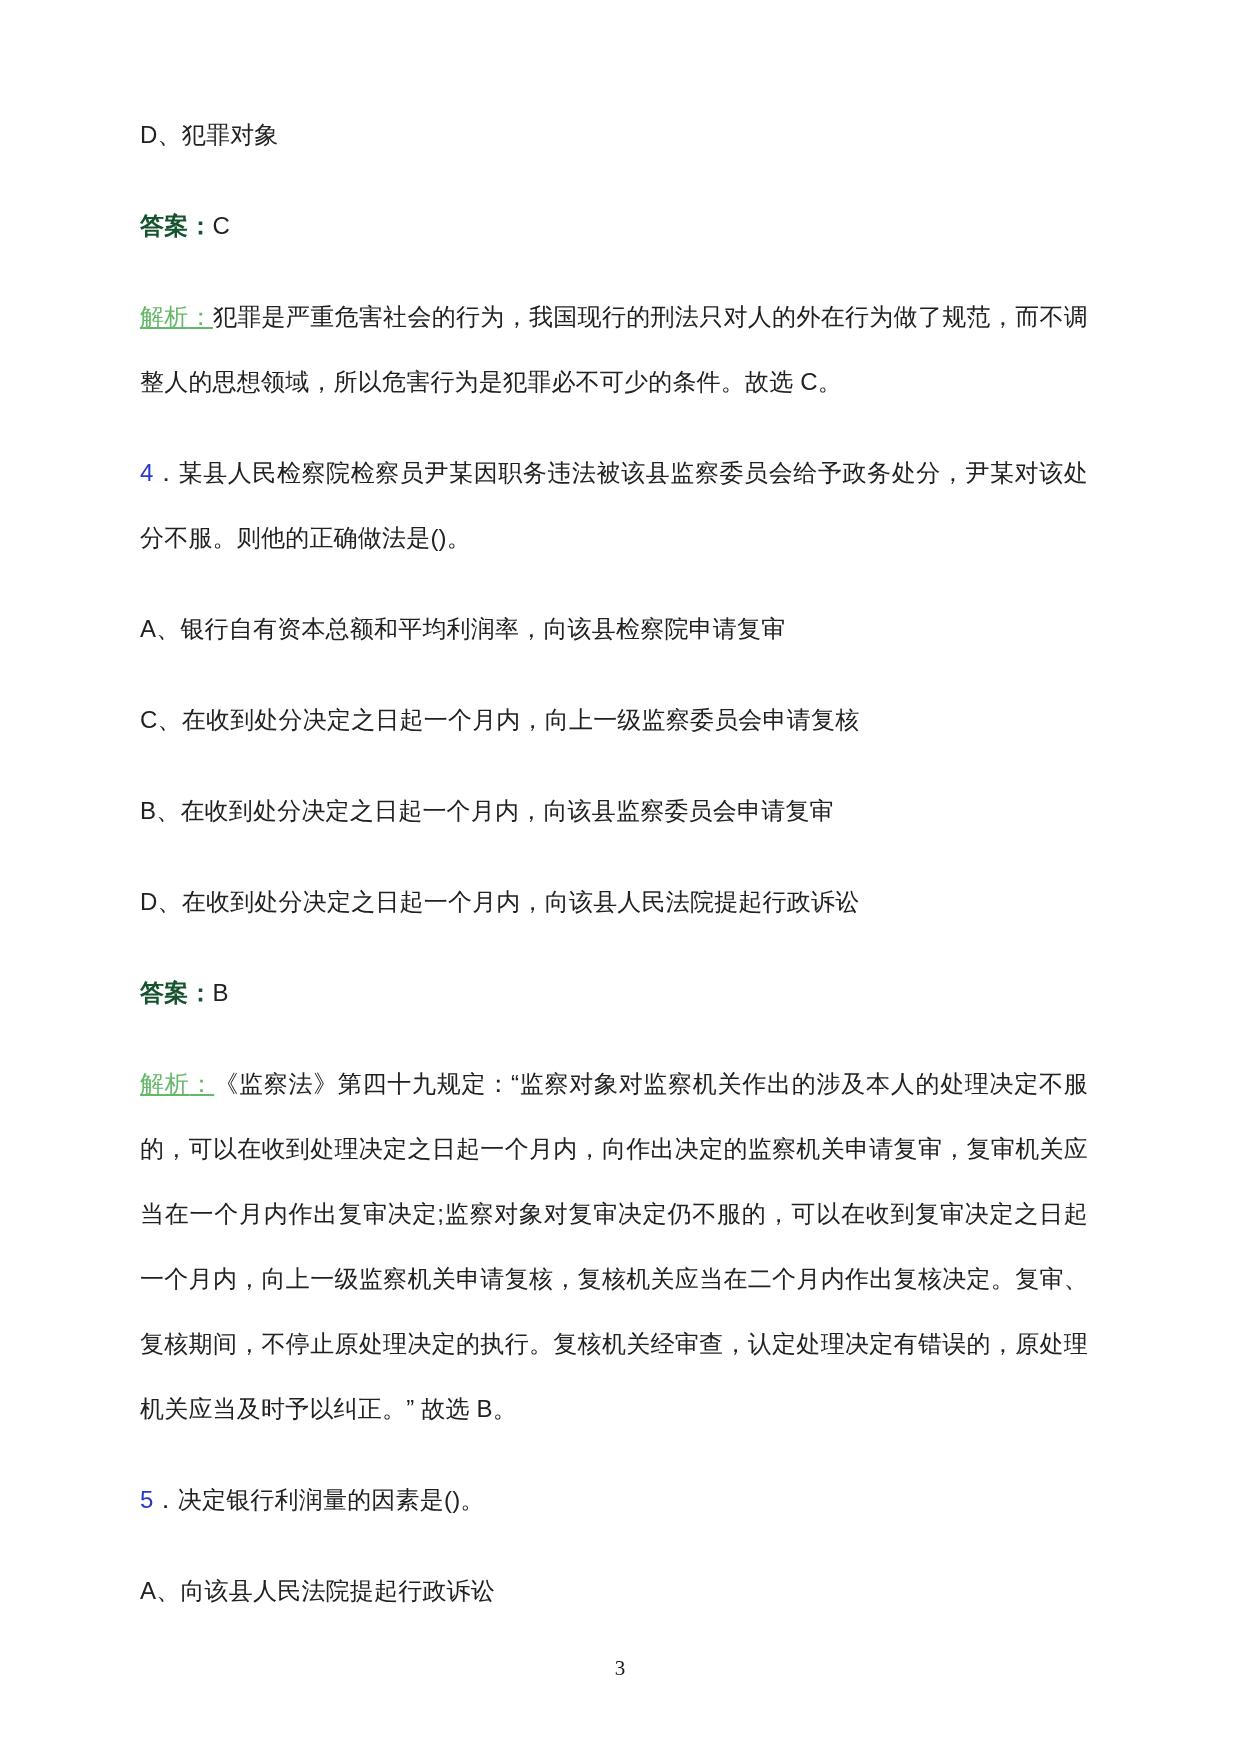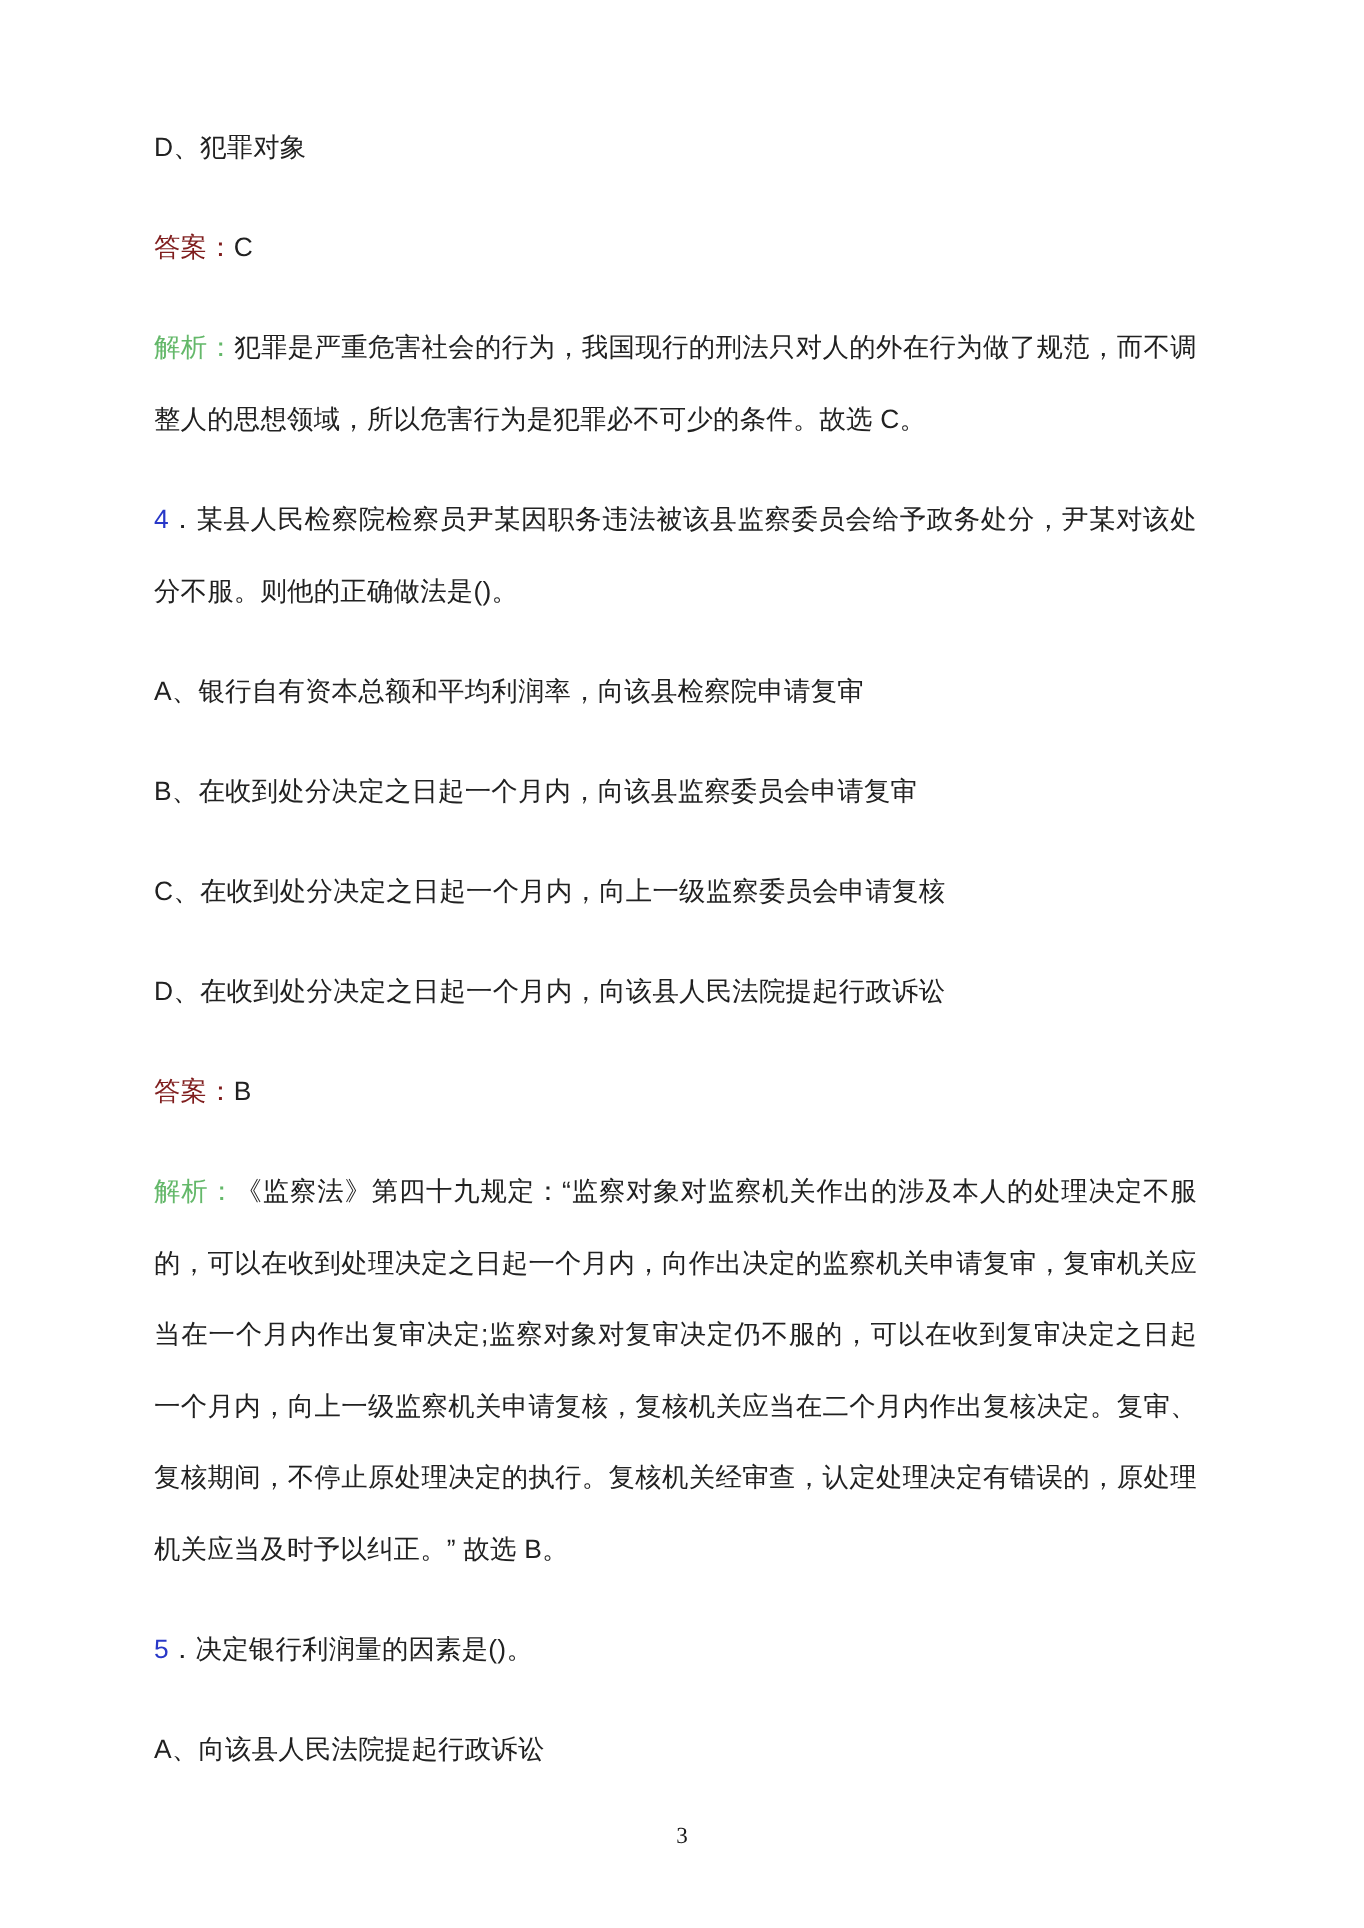--- a/index.html
+++ b/index.html
@@ -24,22 +24,22 @@
     top: 102px;
     width: 948px;
   }
   .line {
     margin: 0 0 26px 0;
     font-size: 24px;
     line-height: 65px;
     text-align: justify;
     letter-spacing: 0.2px;
   }
-  .ans { color: #7f1d1d; font-weight: normal; }
-  .ana { color: #64B86A; }
+  .ans { color: #14532d; font-weight: bold; }
+  .ana { color: #64B86A; text-decoration: underline; }
   .qnum { color: #2838C8; }
   .page-num {
     position: absolute;
     top: 1655px;
     left: 0;
     width: 100%;
     text-align: center;
     font-size: 21px;
     line-height: 26px;
     color: #1a1a1a;
@@ -55,23 +55,23 @@
     <p class="line"><span>D、犯罪对象</span></p>
 
     <p class="line"><span class="ans">答案</span><span class="ans">：</span><span>C</span></p>
 
     <p class="line"><span class="ana">解析</span><span class="ana">：</span><span>犯罪是严重危害社会的行为，我国现行的刑法只对人的外在行为做了规范，而不调整人的思想领域，所以危害行为是犯罪必不可少的条件。故选 C。</span></p>
 
     <p class="line"><span class="qnum">4</span><span>．</span><span>某县人民检察院检察员尹某因职务违法被该县监察委员会给予政务处分，尹某对该处分不服。则他的正确做法是()。</span></p>
 
     <p class="line"><span>A、银行自有资本总额和平均利润率，向该县检察院申请复审</span></p>
 
+    <p class="line"><span>C、在收到处分决定之日起一个月内，向上一级监察委员会申请复核</span></p>
+
     <p class="line"><span>B、在收到处分决定之日起一个月内，向该县监察委员会申请复审</span></p>
-
-    <p class="line"><span>C、在收到处分决定之日起一个月内，向上一级监察委员会申请复核</span></p>
 
     <p class="line"><span>D、在收到处分决定之日起一个月内，向该县人民法院提起行政诉讼</span></p>
 
     <p class="line"><span class="ans">答案</span><span class="ans">：</span><span>B</span></p>
 
     <p class="line"><span class="ana">解析</span><span class="ana">：</span><span>《监察法》第四十九规定：“监察对象对监察机关作出的涉及本人的处理决定不服的，可以在收到处理决定之日起一个月内，向作出决定的监察机关申请复审，复审机关应当在一个月内作出复审决定;监察对象对复审决定仍不服的，可以在收到复审决定之日起一个月内，向上一级监察机关申请复核，复核机关应当在二个月内作出复核决定。复审、复核期间，不停止原处理决定的执行。复核机关经审查，认定处理决定有错误的，原处理机关应当及时予以纠正。” 故选 B。</span></p>
 
     <p class="line"><span class="qnum">5</span><span>．</span><span>决定银行利润量的因素是()。</span></p>
 
     <p class="line"><span>A、向该县人民法院提起行政诉讼</span></p>

